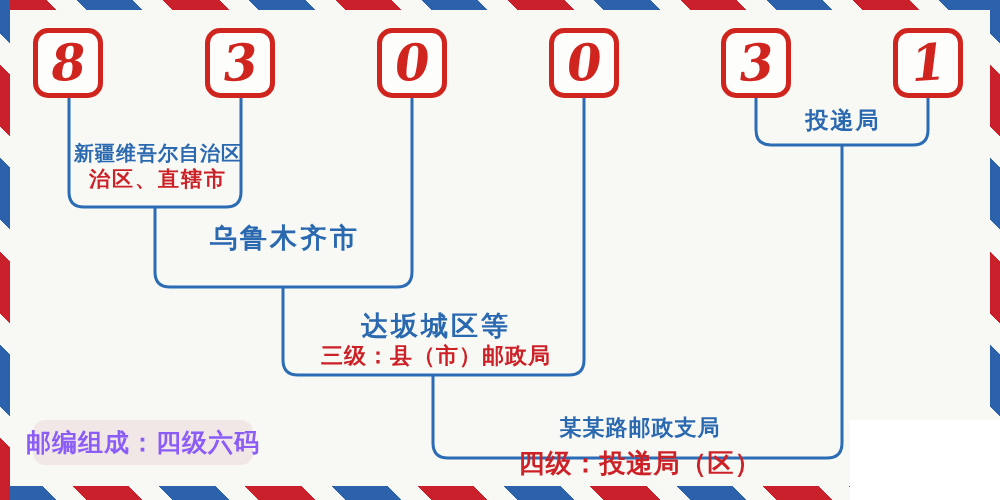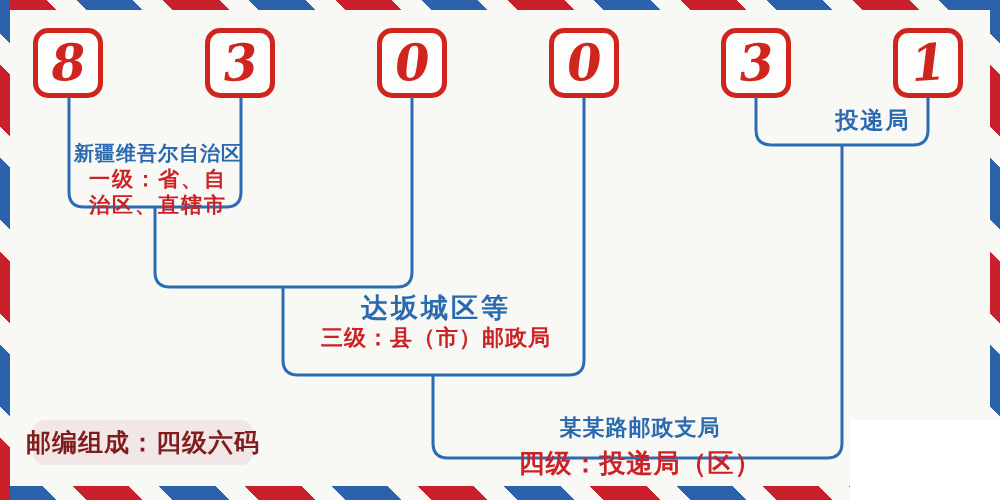--- a/index.html
+++ b/index.html
@@ -51,38 +51,38 @@
   
   .lvl{position:absolute;text-align:center;z-index:4;}
   .region{color:#2a69b0;font-weight:700;}
   .desc{color:#cc2127;font-weight:700;}
   #lvl1{left:64px;top:116px;width:188px;}
   #lvl1 .region{font-size:20px;line-height:25px;letter-spacing:1px;margin-top:25px;}
   #lvl1 .desc{font-size:21px;line-height:26px;letter-spacing:2px;}
   #lvl2{left:163px;top:223px;width:244px;}
   #lvl2 .region{font-size:27px;line-height:31px;letter-spacing:3px;}
   #lvl2 .desc{font-size:22px;line-height:27px;letter-spacing:2px;}
-  #lvl3{left:291px;top:293px;width:290px;}
+  #lvl3{left:291px;top:311px;width:290px;}
   #lvl3 .region{font-size:27px;line-height:31px;letter-spacing:3px;}
   #lvl3 .desc{font-size:22px;line-height:27px;letter-spacing:1px;text-align:center;}
   #lvl4{left:492px;top:389px;width:296px;margin-top:27px;}
   #lvl4 .region{font-size:22px;line-height:24px;letter-spacing:1px;}
   #lvl4 .desc{font-size:26px;line-height:24px;margin-top:11px;letter-spacing:1px;}
-  #lvl5{left:757px;top:107px;width:172px;margin-left:30px;}
+  #lvl5{left:757px;top:107px;width:172px;}
   #lvl5 .region{font-size:23px;line-height:27px;letter-spacing:2px;}
 
   
   #badge{
     position:absolute;left:33px;top:420px;width:220px;height:45px;
     background:#f2e7e7;border-radius:12px;z-index:4;
     display:flex;align-items:center;justify-content:center;
   }
   #badge span{
     font-family:"DejaVu Serif",serif;font-weight:700;
-    font-size:25px;color:#7f1d1d;letter-spacing:1px;white-space:nowrap;
+    font-size:25px;color:#8b5cf6;letter-spacing:1px;white-space:nowrap;
   }
 </style>
 </head>
 <body>
 
 <div id="stage">
 
   <div id="border-top" class="stripe stripe-h"></div>
   <div id="border-bottom" class="stripe stripe-h"></div>
   <div id="border-left" class="stripe stripe-v"></div>
@@ -111,25 +111,25 @@
     </div>
   <div class="dbox" style="left:721px">
       <span class="digit">3</span>
     </div>
   <div class="dbox" style="left:893px">
       <span class="digit">1</span>
     </div>
 
   <div class="lvl" id="lvl1">
     <div class="region">新疆维吾尔自治区</div>
-    <div class="desc">一级：省、自</div>
     <div class="desc">治区、直辖市</div>
   </div>
 
   <div class="lvl" id="lvl2">
+    <div class="region">乌鲁木齐市</div>
   </div>
 
   <div class="lvl" id="lvl3">
     <div class="region">达坂城区等</div>
     <div class="desc">三级：县（市）邮政局</div>
   </div>
 
   <div class="lvl" id="lvl4">
     <div class="region">某某路邮政支局</div>
     <div class="desc">四级：投递局（区）</div>

